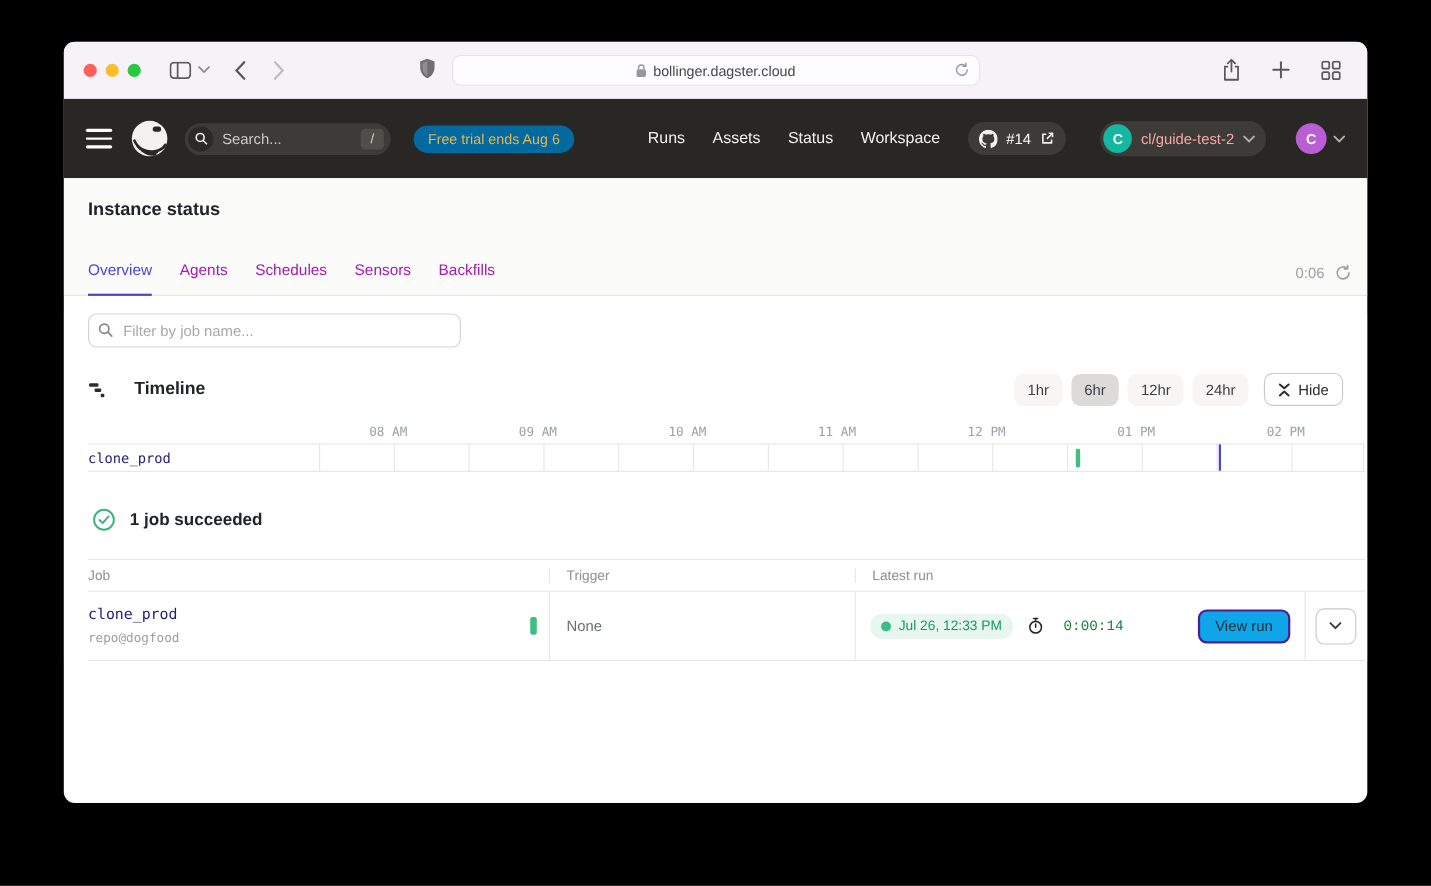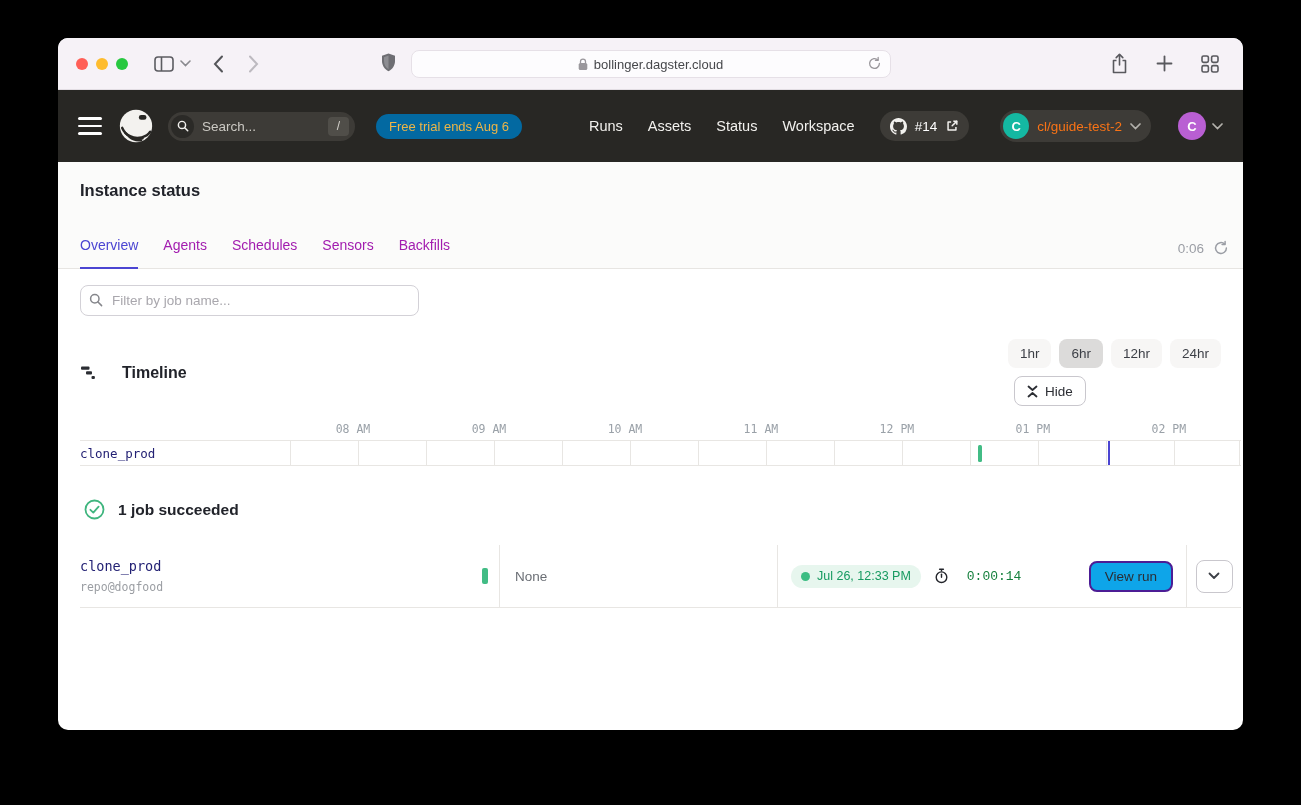--- a/index.html
+++ b/index.html
@@ -48,21 +48,21 @@
   .trial-pill{height:25px; border-radius:13px; background:#0369a1; color:var(--trial-gold);
     font-size:13px; display:flex; align-items:center; padding:0 13px; margin-left:8px; border:none; cursor:pointer;}
   .nav-links{margin-left:auto; display:flex; gap:25px; align-items:center;}
   .nav-link{color:#f2f1ee; font-size:14.5px; font-weight:500; text-decoration:none; cursor:pointer;}
   .gh-pill{height:30px; border-radius:15px; background:#3d3b37; display:flex; align-items:center;
     gap:8px; padding:0 10px; color:#fff; font-size:13.5px; font-weight:500; border:none; cursor:pointer; margin-left:12px;}
   .org-pill{height:32px; border-radius:16px; background:#3d3b37; display:flex; align-items:center;
     gap:8px; padding:3px 10px 3px 3px; border:none; cursor:pointer; margin-left:18px;}
   .org-avatar{width:26px; height:26px; border-radius:50%; background:var(--org-teal); color:#fff;
     font-size:13px; font-weight:700; display:flex; align-items:center; justify-content:center;}
-  .org-name{color:#f97316; font-size:13.5px;}
+  .org-name{color:#fca5a5; font-size:13.5px;}
   .user-group{display:flex; align-items:center; gap:6px; margin-left:14px; background:none; border:none; cursor:pointer;}
   .user-avatar{width:28px; height:28px; border-radius:50%; background:var(--avatar-purple); color:#fff;
     font-size:13px; font-weight:700; display:flex; align-items:center; justify-content:center;}
 
   
   .page-head{background:#fbfbfa;}
   .page-title{padding:17px 22px 0; font-size:16.5px; font-weight:700; color:#21232a; line-height:22px;}
   .tabs-row{display:flex; align-items:flex-end; padding:0 14px 0 22px; margin-top:26px; border-bottom:1px solid #e7e5e2;}
   .tabs{display:flex; gap:25px;}
   .tab{font-size:14px; color:#a21caf; font-weight:500; padding:10px 0 14px; cursor:pointer; border-bottom:2px solid transparent; margin-bottom:-1px;}
@@ -73,21 +73,21 @@
   .content{background:#fff;}
   .filter-wrap{position:relative; margin:16px 22px 0; width:339px;}
   .filter-input{width:100%; height:31px; border:1px solid #d3d1d7; border-radius:8px; padding:0 10px 0 31px;
     font-size:13.5px; color:#33353a; outline:none; font-family:"Liberation Sans", sans-serif;}
   .filter-input::placeholder{color:#a9a7ad;}
   .filter-mag{position:absolute; left:9px; top:8px;}
 
   .timeline-head{display:flex; align-items:center; margin:23px 22px 0;}
   .timeline-title-group{display:flex; align-items:center; gap:25px;}
   .timeline-title{font-size:16px; font-weight:700; color:#21232a;}
-  .range-group{margin-left:auto; display:flex; align-items:flex-start; gap:8px;flex-direction:column;}
+  .range-group{margin-left:auto; display:flex; align-items:flex-end; gap:8px;}
   .range-btn{height:29px; padding:0 12px; border-radius:8px; border:none; background:#f7f6f5;
     font-size:13.5px; color:#3c3f46; cursor:pointer; font-family:"Liberation Sans", sans-serif;}
   .range-btn.selected{background:#dcdbda;}
   .hide-btn{height:30px; padding:0 12px; border-radius:8px; border:1px solid #c9c7cd; background:#fff;
     display:flex; align-items:center; gap:7px; font-size:13.5px; color:#2b2d33; cursor:pointer; margin-left:6px;
     font-family:"Liberation Sans", sans-serif;}
 
   .chart{margin:14px 2px 0 22px;}
   .axis{position:relative; height:20px; margin-left:210px; font-family:"DejaVu Sans Mono", monospace;
     font-size:11.5px; color:#9aa1a8;}
@@ -370,20 +370,26 @@
 
       <div class="summary">
         <svg width="21" height="21" viewBox="0 0 21 21">
             <circle cx="10.5" cy="10.5" r="9" fill="none" stroke="#3FB57E" stroke-width="1.8"></circle>
             <polyline points="6.4,10.8 9.3,13.6 14.6,7.6" fill="none" stroke="#3FB57E" stroke-width="1.8" stroke-linecap="round" stroke-linejoin="round"></polyline>
           </svg>
         <span class="summary-text">1 job succeeded</span>
       </div>
 
       <div class="jobs-table">
+        <div class="thead">
+          <div class="cell1">Job</div>
+          <div class="cell2">Trigger</div>
+          <div class="cell3">Latest run</div>
+          <div class="cell4"></div>
+        </div>
         <div class="trow">
           <div class="cell1 job-cell">
             <div class="job-stack">
               <a class="job-name">clone_prod</a>
               <span class="job-repo">repo@dogfood</span>
             </div>
             <div class="job-status-bar"></div>
           </div>
           <div class="cell2 trigger-cell">None</div>
           <div class="cell3 latest-cell">

